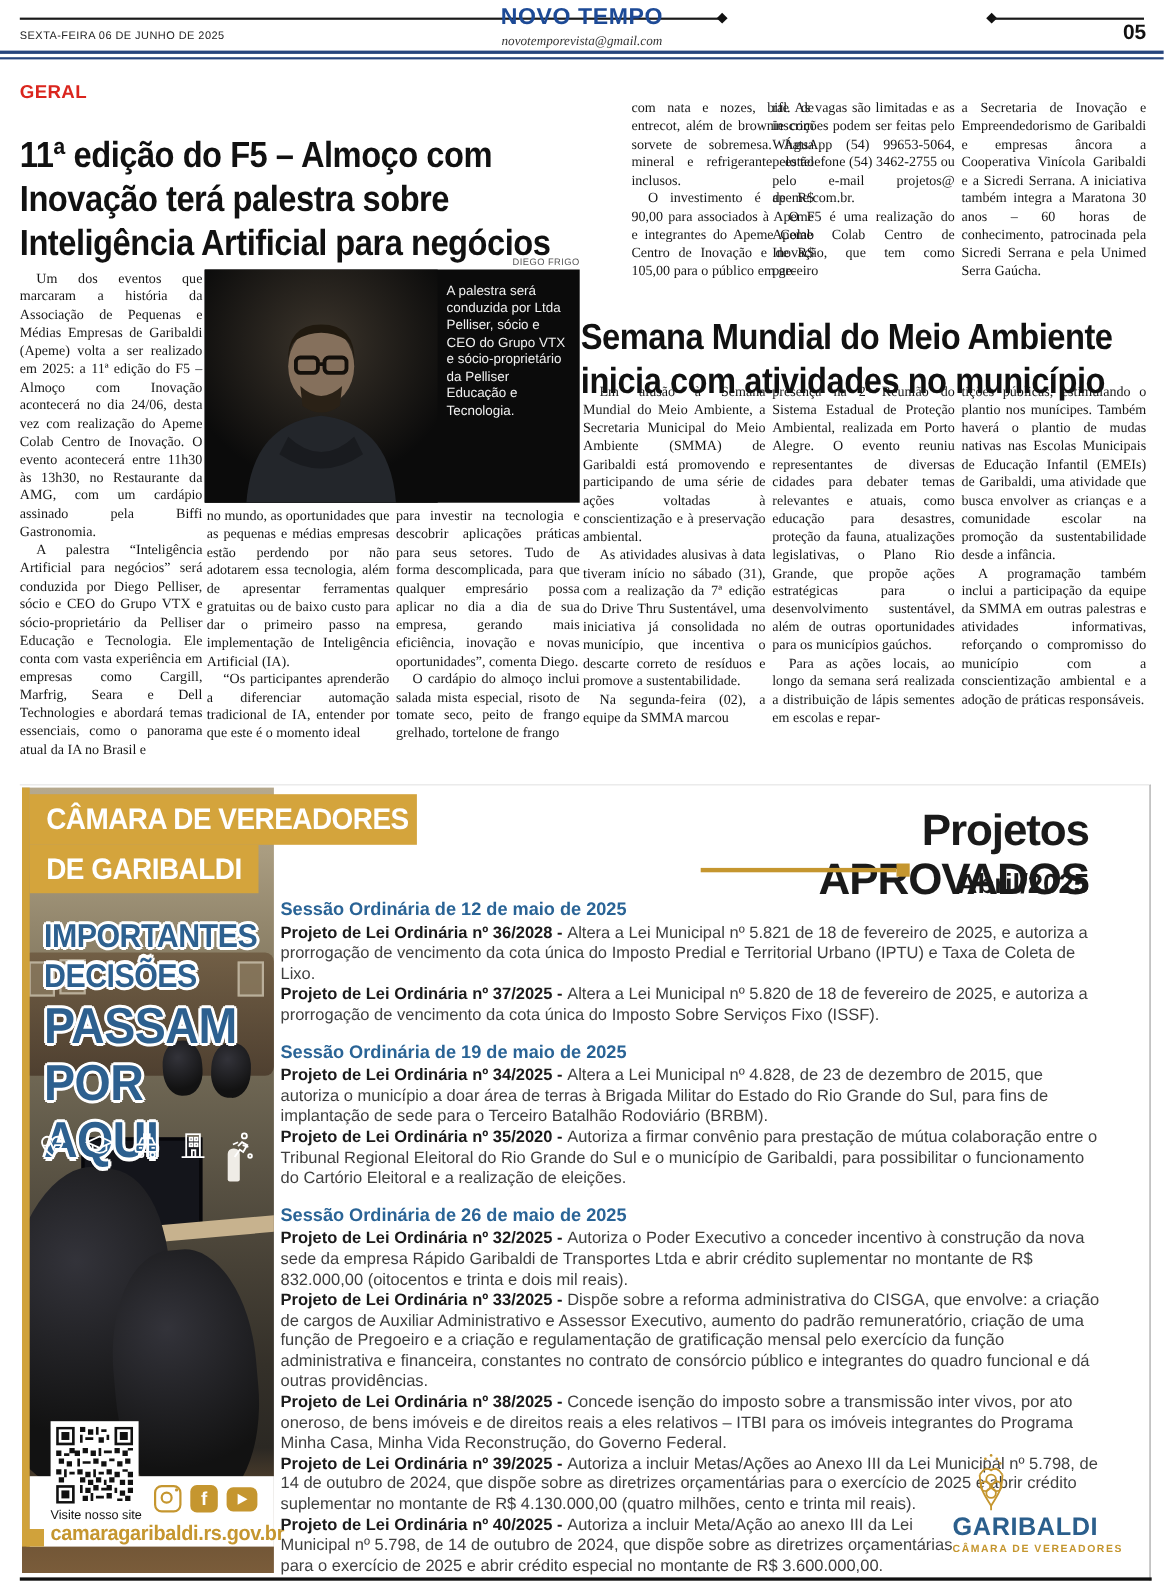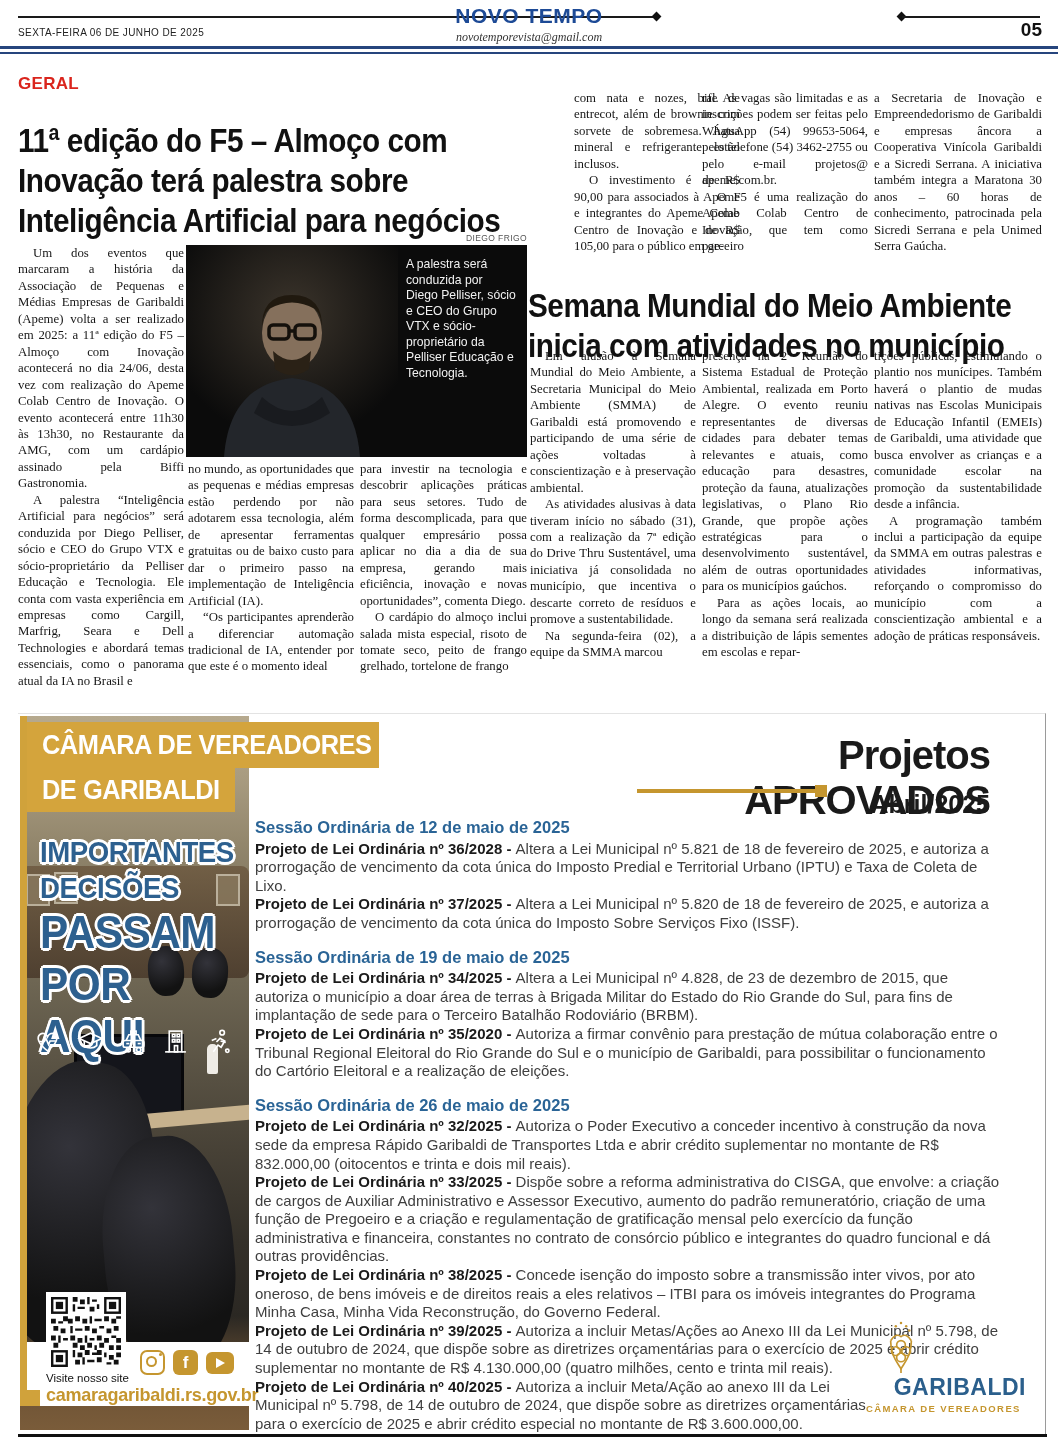--- a/index.html
+++ b/index.html
@@ -84,21 +84,21 @@
   .sessions{left:255px;top:818px;width:748px;font:15px/18.6px "Liberation Sans",sans-serif;color:#3f3f3f;}
   .session{margin-bottom:15px;}
   .session-heading{font-weight:bold;font-size:16.5px;color:#2a6496;margin-bottom:3px;}
   .project{margin:0;}
   .project b{color:#1b1b1b;}
   .session:last-child .project:last-child{max-width:612px;}
 
   
   .gb-logo{left:866px;top:1320px;width:160px;}
   .gb-icon{margin-left:14px;}
-  .gb-name{font:bold 23px "Liberation Sans",sans-serif;color:#2b5f8c;letter-spacing:.5px;text-align:right;}
+  .gb-name{font:bold 23px "Liberation Sans",sans-serif;color:#2b5f8c;letter-spacing:.5px;}
   .gb-sub{font:bold 9.5px "Liberation Sans",sans-serif;color:#c5962f;letter-spacing:1.4px;margin-top:2px;}
 
   svg{display:block;}
 </style>
 </head>
 <body>
 
 <div id="page">
 
   <div class="abs hdr-date">SEXTA-FEIRA 06 DE JUNHO DE 2025</div>
@@ -138,21 +138,21 @@
       <path d="M76 152 q30 28 60 0 l8 16 q-38 26 -76 0 z" fill="#191b1f"></path>
       <ellipse cx="106" cy="88" rx="30" ry="36" fill="#85705c"></ellipse>
       <path d="M76 86 q-2 -36 30 -36 q32 0 30 36 q0 -16 -7 -22 q-23 -13 -46 0 q-7 6 -7 22z" fill="#20190f"></path>
       <path d="M87 106 q19 18 38 0 l-2 18 q-17 12 -34 0 z" fill="#2a2116"></path>
       <g fill="none" stroke="#14100b" stroke-width="3.5">
         <rect x="83" y="80" width="20" height="14" rx="4"></rect>
         <rect x="109" y="80" width="20" height="14" rx="4"></rect>
         <path d="M103 86 h6"></path>
       </g>
     </svg>
-    <div class="caption">A palestra será conduzida por Diego Pelliser, sócio e CEO do Grupo VTX e sócio-proprietário da Pelliser Educação e Tecnologia.</div>
+    <div class="caption">A palestra será conduzida por Ltda Pelliser, sócio e CEO do Grupo VTX e sócio-proprietário da Pelliser Educação e Tecnologia.</div>
   </div>
 
   <div class="abs col" style="left:188px;top:461px;width:166px;">
       <p class="cont">no mundo, as oportunidades que as pequenas e médias empresas estão perdendo por não adotarem essa tecnologia, além de apresentar ferramentas gratuitas ou de baixo custo para dar o primeiro passo na implementação de Inteligência Artificial (IA).</p>
       <p>“Os participantes aprenderão a diferenciar automação tradicional de IA, entender por que este é o momento ideal</p>
     </div>
   <div class="abs col" style="left:360px;top:461px;width:167px;">
       <p class="cont">para investir na tecnologia e descobrir aplicações práticas para seus setores. Tudo de forma descomplicada, para que qualquer empresário possa aplicar no dia a dia de sua empresa, gerando mais eficiência, inovação e novas oportunidades”, comenta Diego.</p>
       <p>O cardápio do almoço inclui salada mista especial, risoto de tomate seco, peito de frango grelhado, tortelone de frango</p>
     </div>

